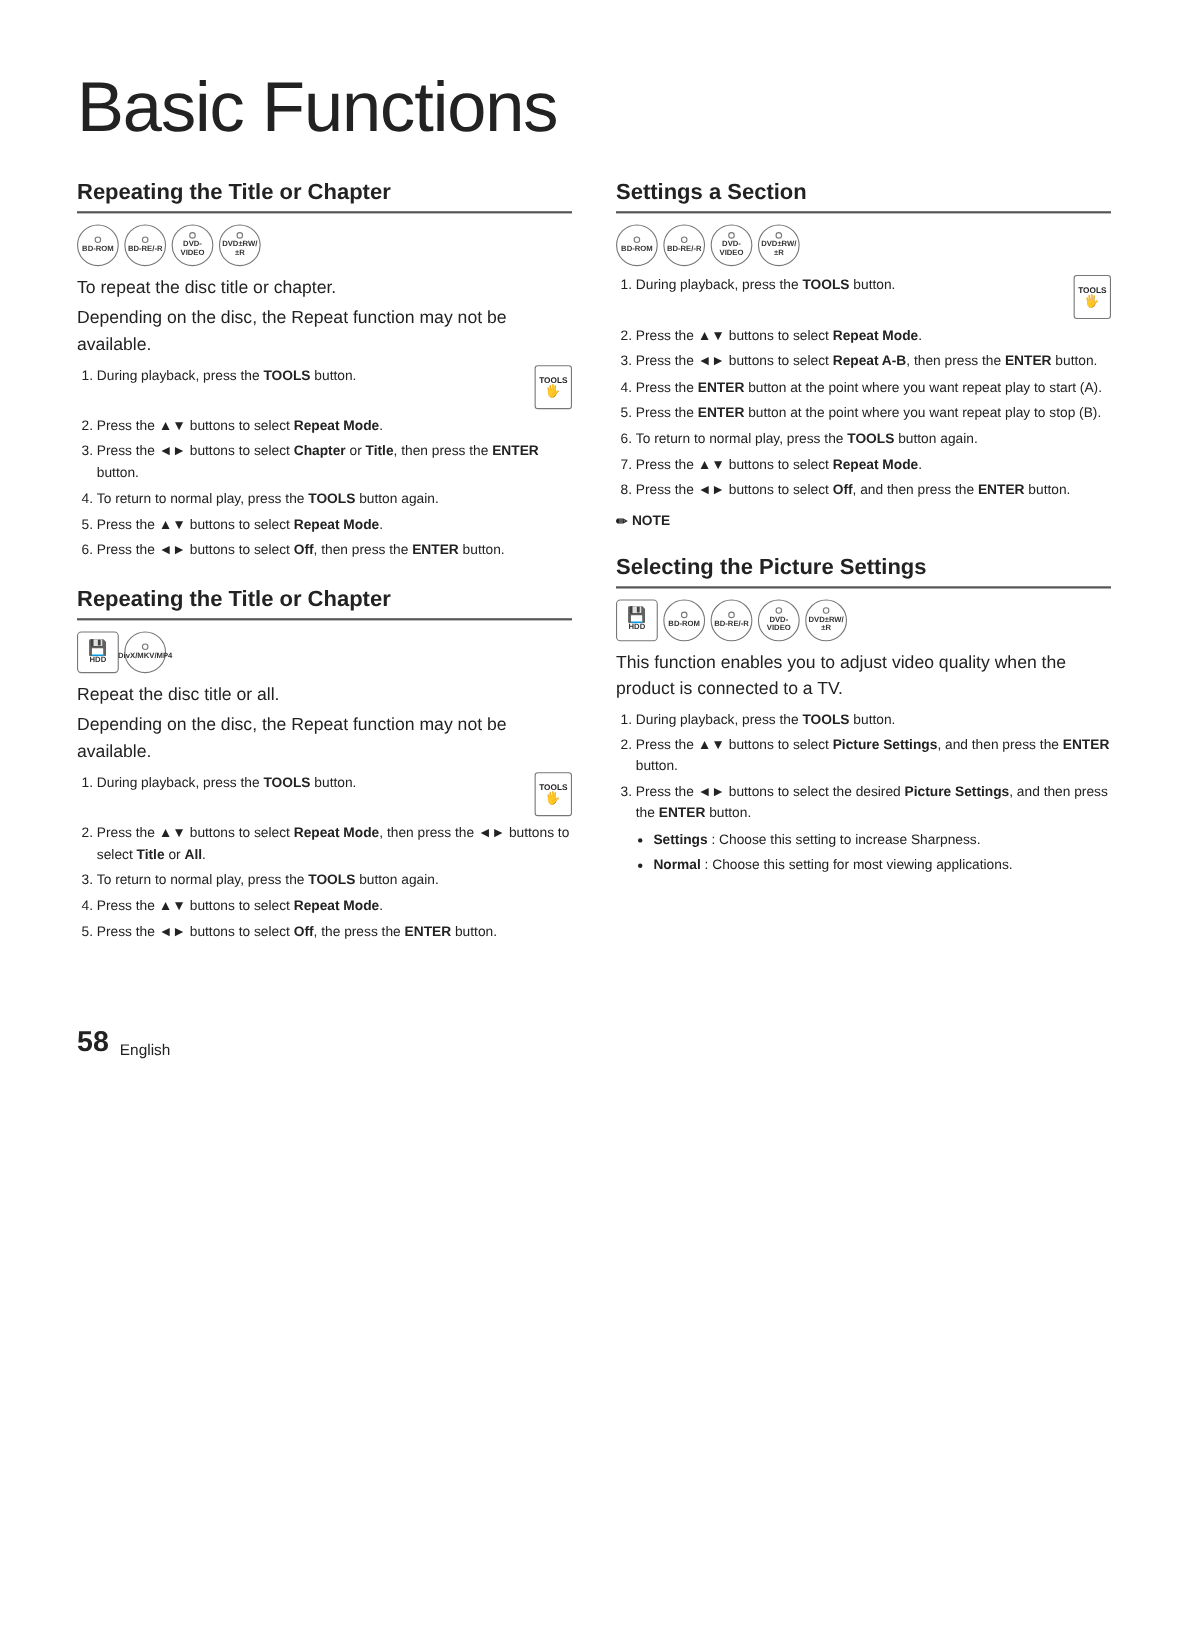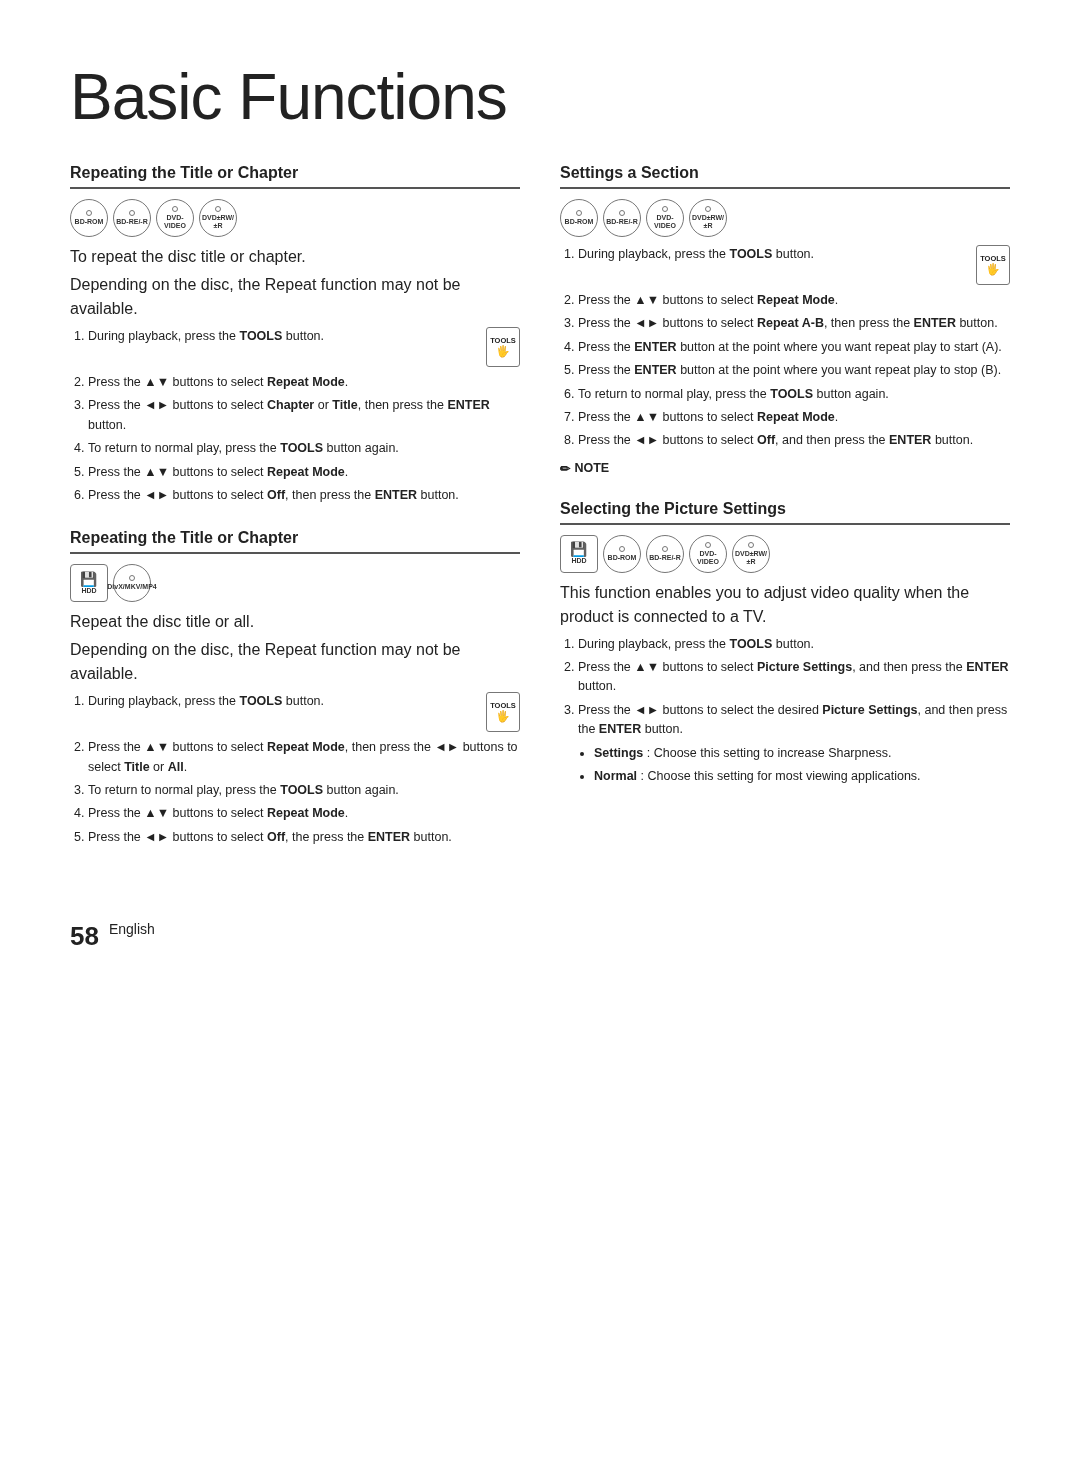--- a/index.html
+++ b/index.html
@@ -22,21 +22,21 @@
       display: flex;
       gap: 40px;
     }
     .col-left {
       flex: 1 1 48%;
     }
     .col-right {
       flex: 1 1 48%;
     }
     h2.section-title {
-      font-size: 16px;
+      font-size: 20px;
       font-weight: bold;
       border-bottom: 2px solid #555;
       padding-bottom: 5px;
       margin-bottom: 10px;
     }
     .disc-icons {
       display: flex;
       gap: 5px;
       margin-bottom: 8px;
       align-items: center;
@@ -117,21 +117,21 @@
     .note-box ul li {
       font-size: 12px;
       line-height: 1.5;
       margin-bottom: 3px;
     }
     .page-footer {
       margin-top: 50px;
       font-size: 16px;
       font-weight: bold;
       display: flex;
-      align-items: flex-start;
+      align-items: flex-end;
       gap: 10px;
     }
     .page-footer span.page-num {
       font-size: 26px;
       font-weight: bold;
     }
     .page-footer span.lang {
       font-size: 14px;
       font-weight: normal;
     }

